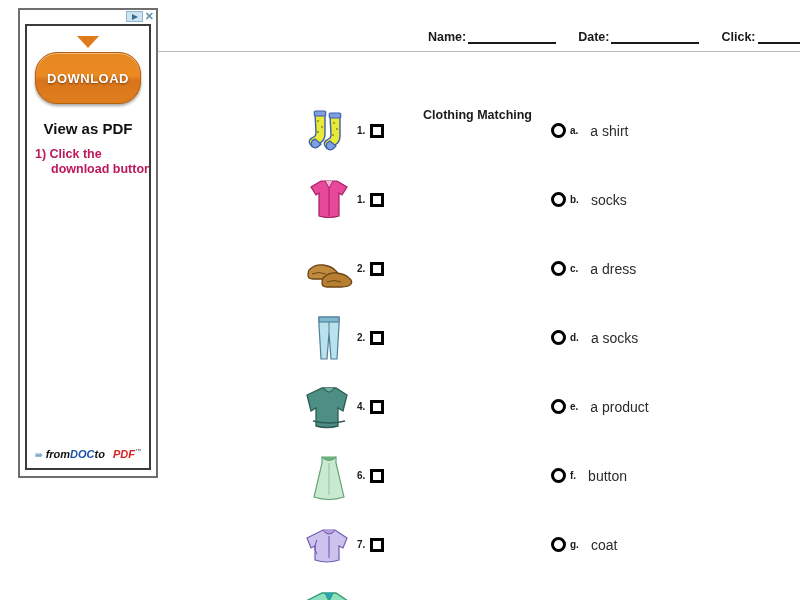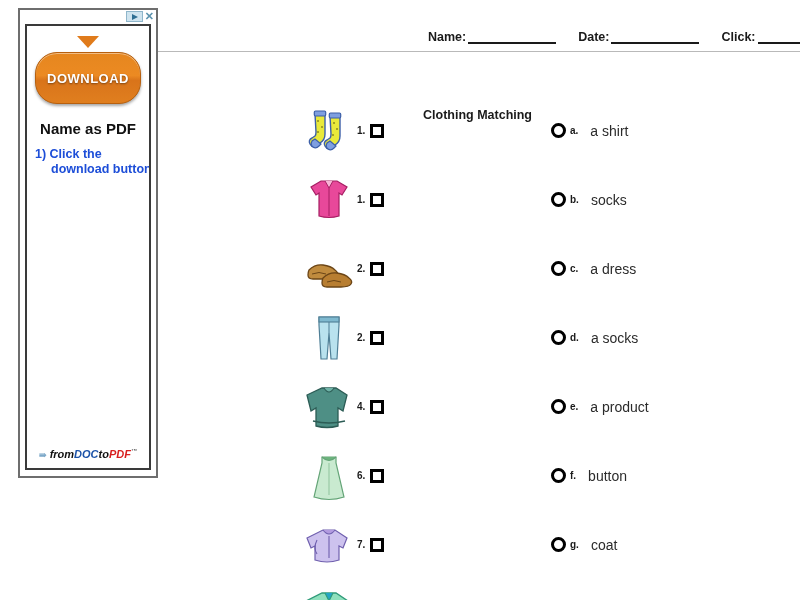--- a/index.html
+++ b/index.html
@@ -103,21 +103,21 @@
   #view-pdf-title {
     text-align: center;
     font-weight: bold;
     font-size: 15px;
     color: #111;
     margin: 16px 0 10px 0;
   }
   .ad-step {
     font-size: 12.5px;
     font-weight: bold;
-    color: #1d4ed8;
+    color: #be185d;
     line-height: 14.5px;
     margin: 0 0 9px 8px;
     padding-left: 16px;
     text-indent: -16px;
     width: 108px;
   }
   #ad-logo {
     position: absolute;
     bottom: 8px;
     left: 0;
@@ -128,21 +128,21 @@
     font-style: italic;
     white-space: nowrap;
   }
   #ad-logo .swoosh {
     color: #7ea9c9;
     font-style: normal;
     font-size: 9px;
   }
   .lg-b { color: #111; }
   .lg-blue { color: #1b52a8; }
-  .lg-red { color: #d82020; }
+  .lg-red { color: #d82020; padding-left: 8px; }
   .lg-tm { font-size: 6px; vertical-align: super; color: #555; }
 
   
   #worksheet {
     position: absolute;
     left: 8px; top: 0;
     width: 800px; height: 600px;
   }
   #header-row {
     position: absolute;
@@ -441,21 +441,21 @@
     <span class="adc-x">✕</span>
   </div>
 
   <div id="ad-inner">
     <div class="dl-arrow"></div>
 
     <div id="download-button">
       <span>DOWNLOAD</span>
     </div>
 
-    <div id="view-pdf-title">Name as PDF</div>
+    <div id="view-pdf-title">View as PDF</div>
 
     <div id="ad-steps">
         <div class="ad-step">1) Click the download button</div>
       </div>
 
     <div id="ad-logo">
       <span class="swoosh">⇛</span>
       <span class="lg-b">from</span><span class="lg-blue">DOC</span><span class="lg-b">to</span><span class="lg-red">PDF</span><span class="lg-tm">™</span>
     </div>
   </div>

